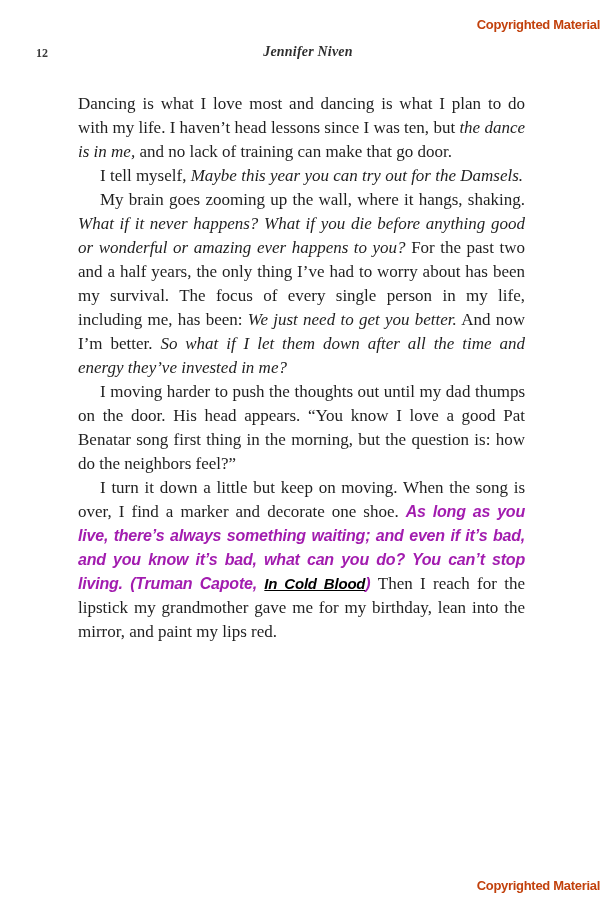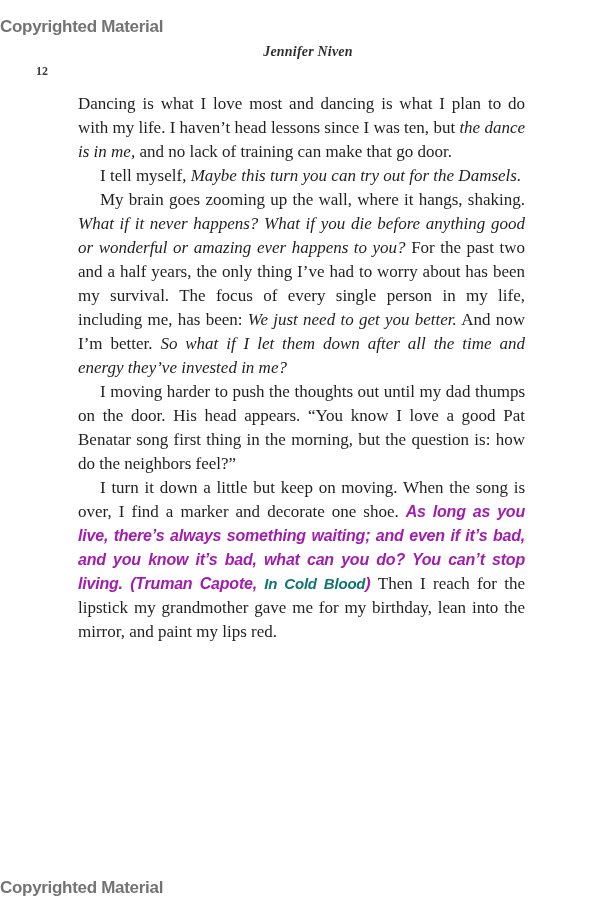--- a/index.html
+++ b/index.html
@@ -7,33 +7,33 @@
   body {
     position: relative;
     background: #ffffff;
     font-family: "Liberation Serif", serif;
     overflow: hidden;
   }
   .copyright {
     position: absolute;
     left: 0;
     width: 100%;
-    text-align: left;
+    text-align: right;
     font-family: "Liberation Sans", sans-serif;
-    font-size: 17px;
+    font-size: 13px;
     font-weight: bold;
     letter-spacing: -0.3px;
-    color: #737373;
+    color: #c2410c;
   }
   .copyright.top { top: 17px; }
   .copyright.bottom { top: 878px; }
   .page-number {
     position: absolute;
     left: 36px;
-    top: 64px;
+    top: 46px;
     font-size: 12px;
     font-weight: bold;
     color: #3b3b3b;
   }
   .running-header {
     position: absolute;
     left: 0;
     width: 100%;
     top: 44px;
     text-align: center;
@@ -64,36 +64,37 @@
     font-size: 16px;
     letter-spacing: -0.2px;
     color: #a21caf;
   }
   .seg-marker-underline {
     font-family: "Liberation Sans", sans-serif;
     font-weight: bold;
     font-style: italic;
     font-size: 15px;
     letter-spacing: -0.2px;
-    color: #0f766e;
+    color: #000000;
+    text-decoration: underline;
   }
 </style>
 </head>
 <body>
 
 <div class="copyright top">Copyrighted Material</div>
 
 <div class="page-number">12</div>
 <div class="running-header">Jennifer Niven</div>
 
 <div class="page-body">
 
   <p class="first"><span>Dancing is what I love most and dancing is what I plan to do with my life. I haven’t head lessons since I was ten, but </span><span class="seg-italic">the dance is in me,</span><span> and no lack of training can make that go door.</span></p>
 
-  <p><span>I tell myself, </span><span class="seg-italic">Maybe this turn you can try out for the Damsels.</span></p>
+  <p><span>I tell myself, </span><span class="seg-italic">Maybe this year you can try out for the Damsels.</span></p>
 
   <p><span>My brain goes zooming up the wall, where it hangs, shaking. </span><span class="seg-italic">What if it never happens? What if you die before anything good or wonderful or amazing ever happens to you?</span><span> For the past two and a half years, the only thing I’ve had to worry about has been my survival. The focus of every single person in my life, including me, has been: </span><span class="seg-italic">We just need to get you better.</span><span> And now I’m better. </span><span class="seg-italic">So what if I let them down after all the time and energy they’ve invested in me?</span></p>
 
   <p><span>I moving harder to push the thoughts out until my dad thumps on the door. His head appears. “You know I love a good Pat Benatar song first thing in the morning, but the question is: how do the neighbors feel?”</span></p>
 
   <p><span>I turn it down a little but keep on moving. When the song is over, I find a marker and decorate one shoe. </span><span class="seg-marker">As long as you live, there’s always something waiting; and even if it’s bad, and you know it’s bad, what can you do? You can’t stop living. (Truman Capote, </span><span class="seg-marker-underline">In Cold Blood</span><span class="seg-marker">) </span><span>Then I reach for the lipstick my grandmother gave me for my birthday, lean into the mirror, and paint my lips red.</span></p>
 
 </div>
 
 <div class="copyright bottom">Copyrighted Material</div>

